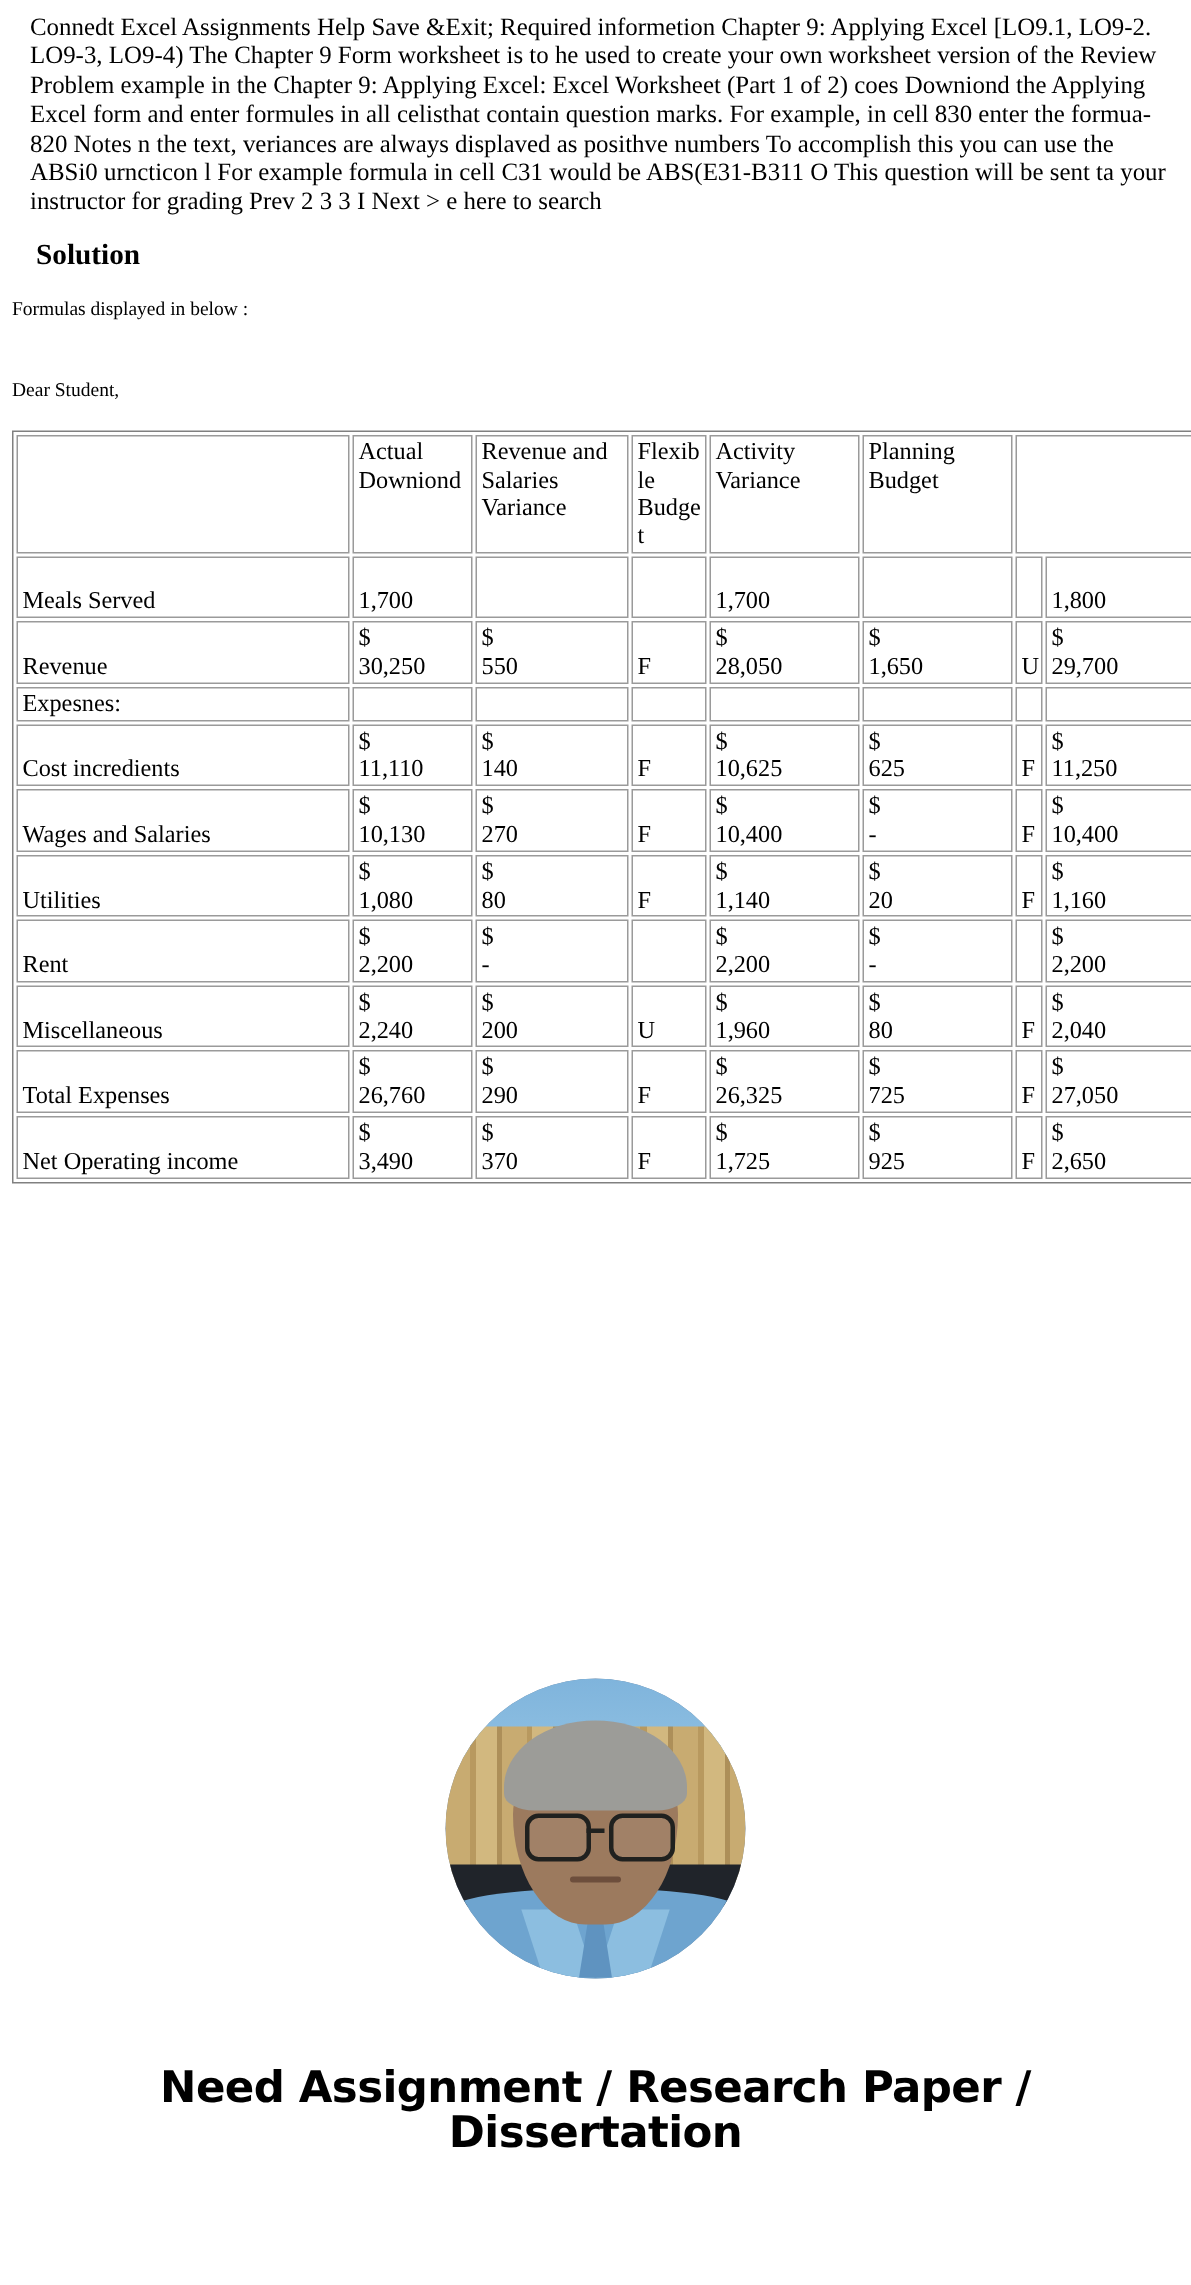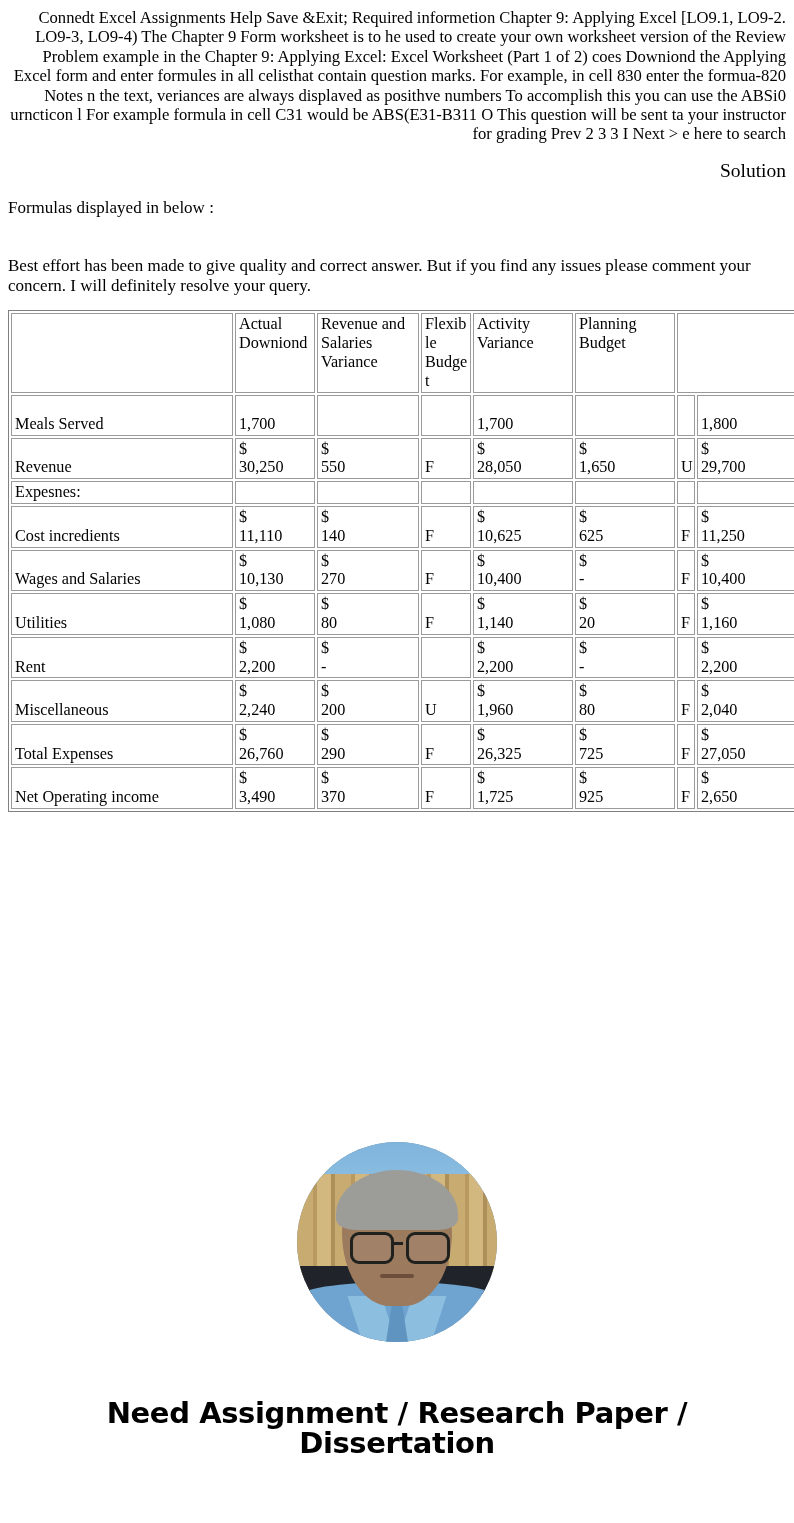--- a/index.html
+++ b/index.html
@@ -17,35 +17,34 @@
   .page {
     width: 794px;
     box-sizing: border-box;
     padding: 8px 8px 0 8px;
   }
 
   
   .question {
     font-size: 16.6px;
     line-height: 1.17;
-    text-align: right;
-    margin: 0 0 14px 0;
+    text-align: left;
+    margin: 0 0 14px 12px;
   }
 
   
   h2.solution-heading {
     font-size: 19.5px;
-    font-weight: normal;
+    font-weight: bold;
     margin: 16px 0 14px 16px;
     line-height: 1.15;
-    text-align: right;
   }
 
   p.para {
-    font-size: 17px;
+    font-size: 13px;
     line-height: 1.18;
     margin: 16px 0 14px 0;
   }
   p.lead { margin-bottom: 38px; }
   p.greeting { margin-bottom: 20px; }
 
   
   table.budget {
     border-collapse: separate;
     border-spacing: 2px;
@@ -178,22 +177,22 @@
 <body>
 
 <div class="page">
 
   <p class="question">Connedt Excel Assignments Help Save &amp;Exit; Required informetion Chapter 9: Applying Excel [LO9.1, LO9-2. LO9-3, LO9-4) The Chapter 9 Form worksheet is to he used to create your own worksheet version of the Review Problem example in the Chapter 9: Applying Excel: Excel Worksheet (Part 1 of 2) coes Downiond the Applying Excel form and enter formules in all celisthat contain question marks. For example, in cell 830 enter the formua-820 Notes n the text, veriances are always displaved as posithve numbers To accomplish this you can use the ABSi0 urncticon l For example formula in cell C31 would be ABS(E31-B311 O This question will be sent ta your instructor for grading Prev 2 3 3 I Next &gt; e here to search</p>
 
   <h2 class="solution-heading">Solution</h2>
 
   <p class="para lead">Formulas displayed in below :</p>
 
-
-  <p class="para">Best effort has been made to give quality and correct answer. But if you find any issues please comment your concern. I will definitely resolve your query.</p>
+  <p class="para greeting">Dear Student,</p>
+
 
 
   <table class="budget">
     <colgroup>
       <col class="c-label">
         <col class="c-actual">
         <col class="c-rsv">
         <col class="c-fu1">
       <col class="c-flex">
         <col class="c-plan">

